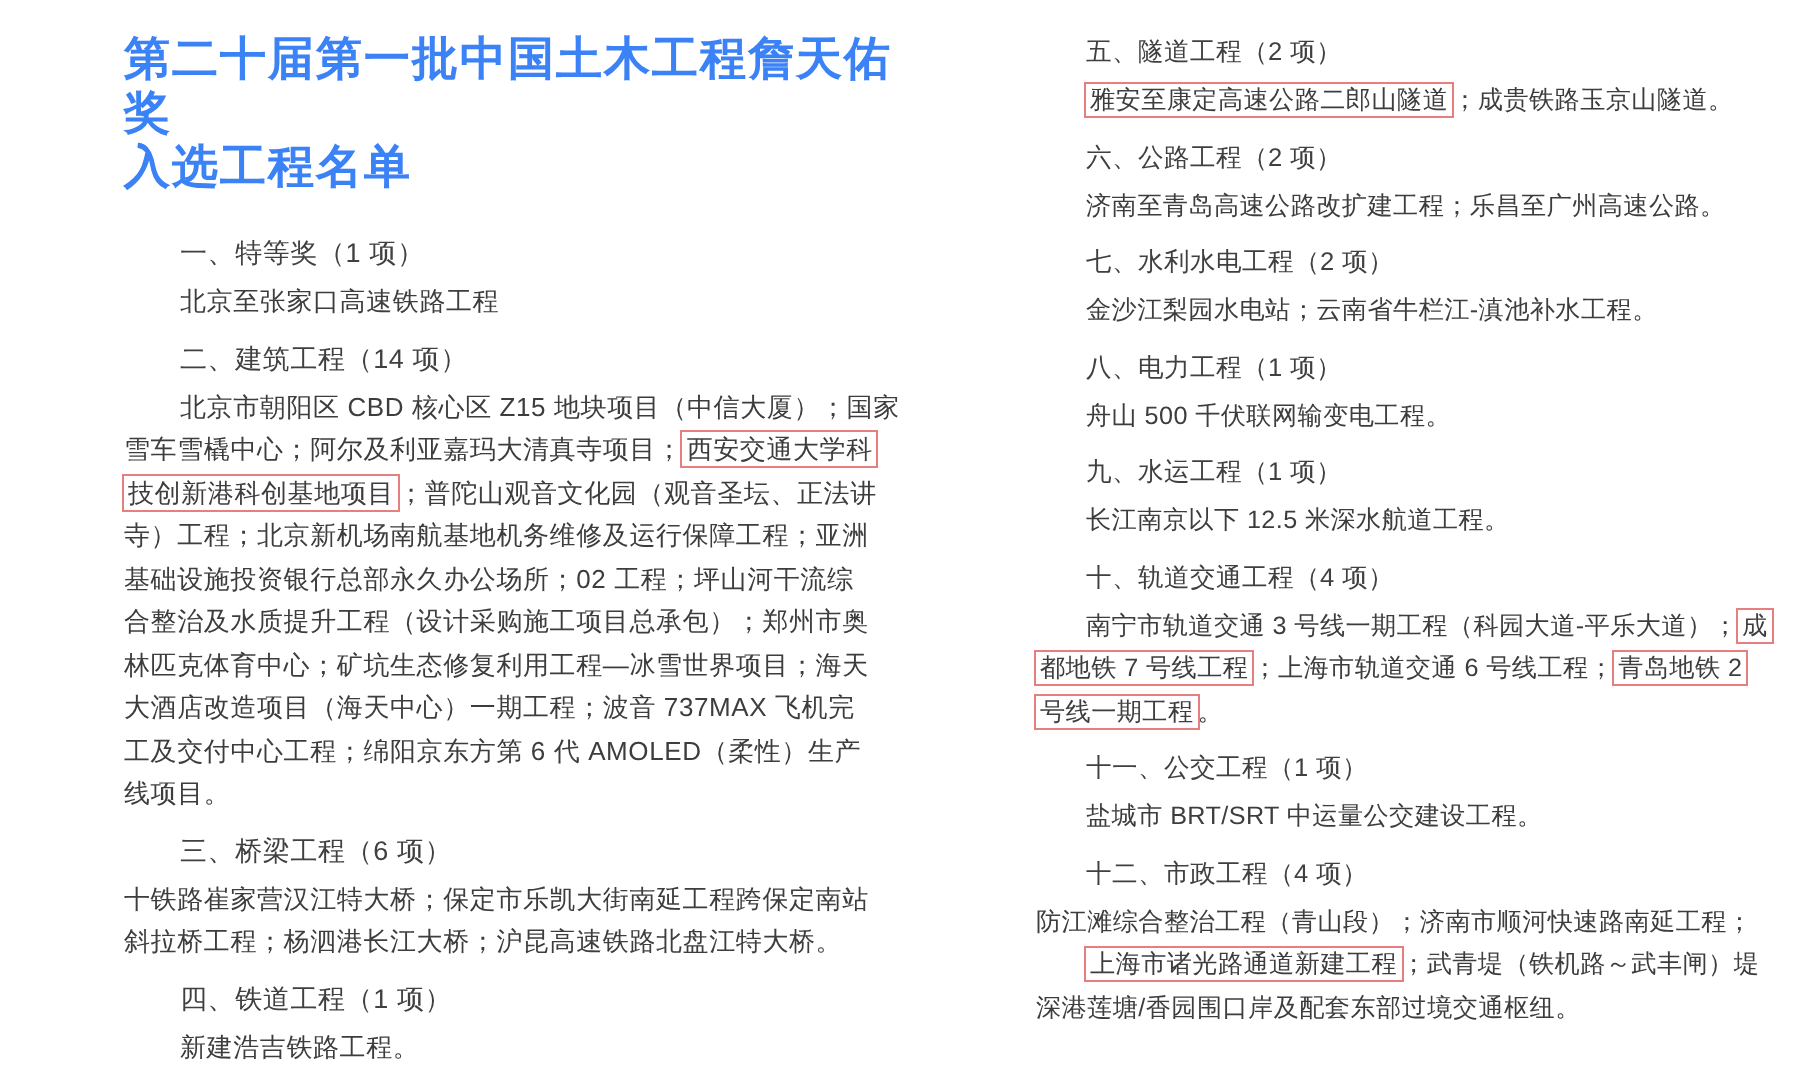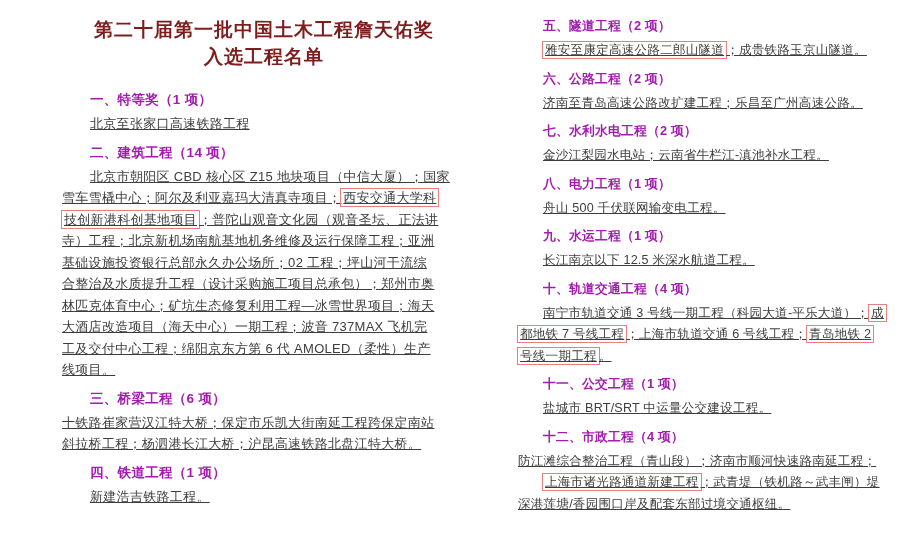--- a/index.html
+++ b/index.html
@@ -3,31 +3,31 @@
 <meta charset="utf-8">
 <style>
   html,body{margin:0;padding:0;}
   body{
     width:900px;height:541px;background:#ffffff;position:relative;
     font-family:"Liberation Sans",sans-serif;color:#3b3b3b;overflow:hidden;
   }
   .col{position:absolute;top:0;}
   .col-left{left:62px;width:404px;}
   .col-right{left:518px;width:336px;}
-  .doc-title{margin-top:16px;text-align:center;font-size:19px;font-weight:600;
-    line-height:27px;letter-spacing:1px;color:#7f1d1d;}
-  .sec-heading{font-weight:700;color:#a21caf;white-space:nowrap;}
+  .doc-title{margin-top:16px;font-size:23px;font-weight:600;
+    line-height:27px;letter-spacing:1px;color:#3b82f6;}
+  .sec-heading{font-weight:400;color:#404040;white-space:nowrap;}
   .col-left .sec-heading{font-size:13.5px;line-height:22px;margin:7px 0 2px;padding-left:28px;letter-spacing:0.3px;}
   .col-left .sec-heading.first{margin-top:19px;}
   .col-right .sec-heading{font-size:12.8px;line-height:20px;margin:7px 0 4px;padding-left:25px;letter-spacing:0.2px;}
   .col-right .sec-heading.first{margin-top:16px;}
   .sec-body{color:#3d3d3d;}
   .col-left .sec-body{font-size:13px;line-height:21.5px;letter-spacing:0.3px;}
   .col-right .sec-body{font-size:12.6px;line-height:21.5px;letter-spacing:0.2px;}
-  .line{white-space:nowrap;text-decoration:underline;}
+  .line{white-space:nowrap;}
   .col-left .line.indent{padding-left:28px;}
   .col-right .line.indent{padding-left:25px;}
   .hl{border:1.5px solid #e87f7f;padding:1px 2px;margin:0 -1px;}
 </style>
 </head>
 <body>
 
 <div class="col col-left">
   <div class="doc-title">
     <div>第二十届第一批中国土木工程詹天佑奖</div>

